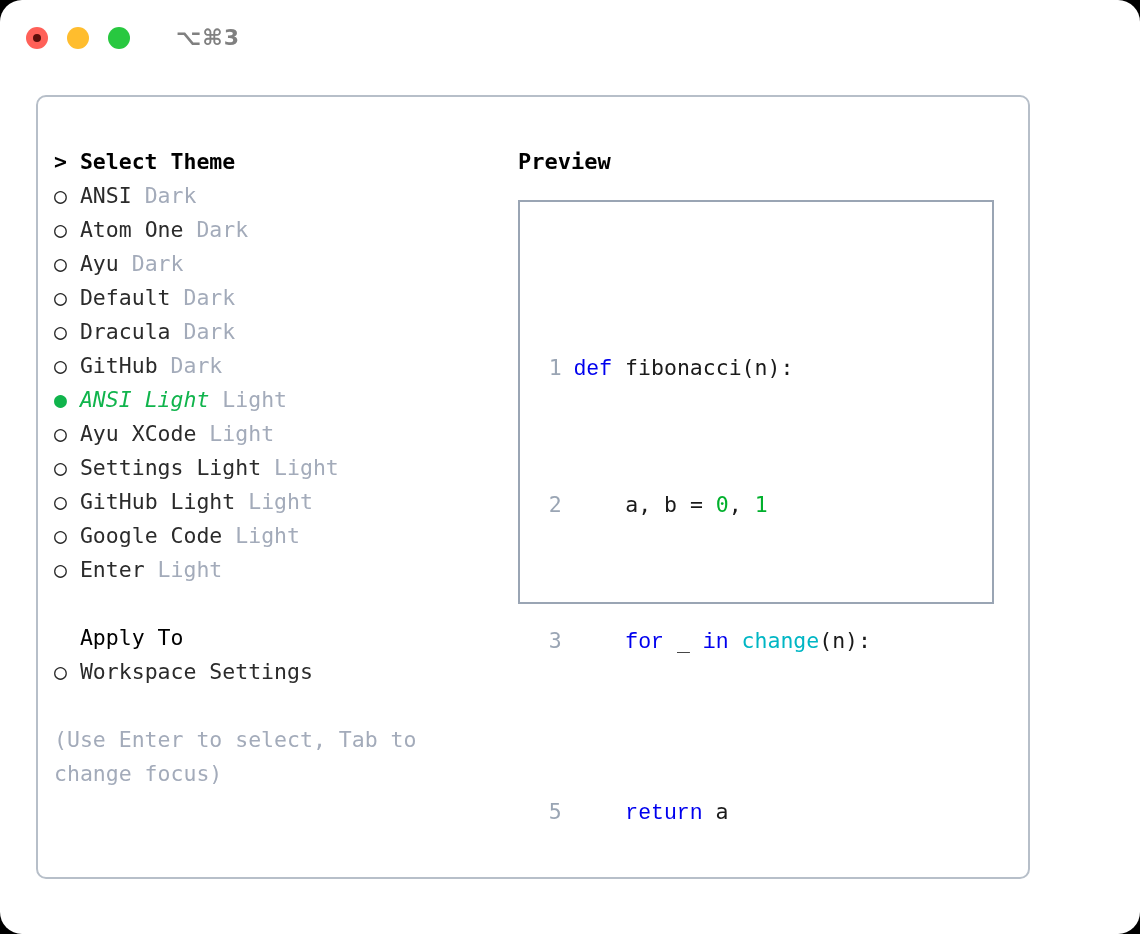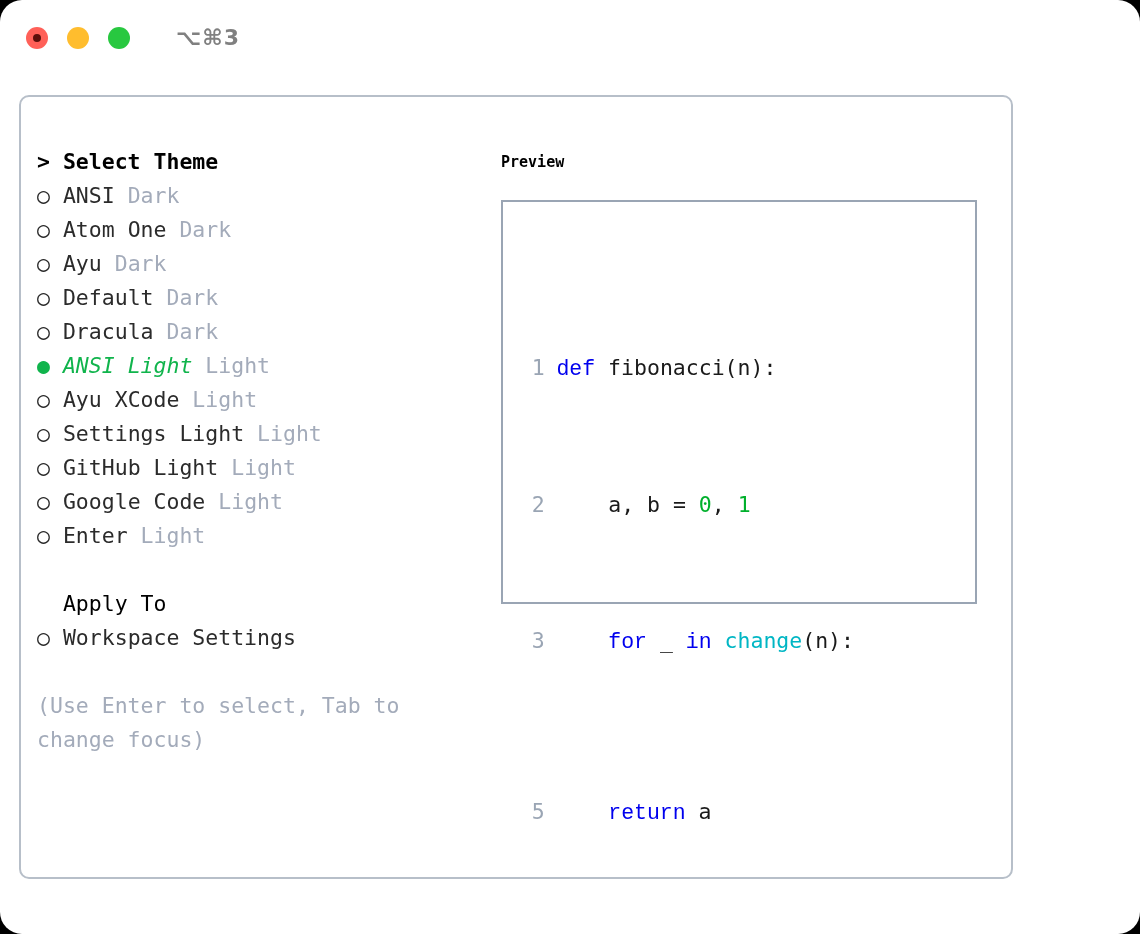--- a/index.html
+++ b/index.html
@@ -65,21 +65,21 @@
     font-size: 22px;
     font-weight: 700;
     color: #808080;
     letter-spacing: 1px;
     line-height: 1;
   }
 
   
   .frame {
     position: absolute;
-    left: 19px;
+    left: 36px;
     top: 95px;
     width: 994px;
     height: 784px;
     border: 2px solid #b7bfc9;
     border-radius: 10px;
     box-sizing: border-box;
     background: #ffffff;
   }
 
   
@@ -121,21 +121,21 @@
 
   
   .right-col {
     position: absolute;
     left: 480px;
     top: 48px;
     width: 495px;
   }
   .preview-title {
     font-family: "DejaVu Sans Mono", monospace;
-    font-size: 15px;
+    font-size: 22px;
     font-weight: 700;
     color: #000000;
     line-height: 34px;
   }
   .preview-box {
     margin-top: 21px;
     width: 476px;
     height: 404px;
     border: 2px solid #9aa5b4;
     box-sizing: border-box;
@@ -184,20 +184,21 @@
     <div class="left-col">
 
       <div class="mono header-row"><span>&gt; </span><span>Select Theme</span></div>
 
       <div>
         <div class="mono list-row"><span class="marker">○</span><span class="name"> <span>ANSI</span></span><span class="tag"> <span>Dark</span></span></div>
         <div class="mono list-row"><span class="marker">○</span><span class="name"> <span>Atom One</span></span><span class="tag"> <span>Dark</span></span></div>
         <div class="mono list-row"><span class="marker">○</span><span class="name"> <span>Ayu</span></span><span class="tag"> <span>Dark</span></span></div>
         <div class="mono list-row"><span class="marker">○</span><span class="name"> <span>Default</span></span><span class="tag"> <span>Dark</span></span></div>
         <div class="mono list-row"><span class="marker">○</span><span class="name"> <span>Dracula</span></span><span class="tag"> <span>Dark</span></span></div>
+        <div class="mono list-row"><span class="marker">○</span><span class="name"> <span>GitHub</span></span><span class="tag"> <span>Dark</span></span></div>
         <div class="mono list-row selected"><span class="marker">●</span><span class="name"> <span>ANSI Light</span></span><span class="tag"> <span>Light</span></span></div>
         <div class="mono list-row"><span class="marker">○</span><span class="name"> <span>Ayu XCode</span></span><span class="tag"> <span>Light</span></span></div>
         <div class="mono list-row"><span class="marker">○</span><span class="name"> <span>Settings Light</span></span><span class="tag"> <span>Light</span></span></div>
         <div class="mono list-row"><span class="marker">○</span><span class="name"> <span>GitHub Light</span></span><span class="tag"> <span>Light</span></span></div>
         <div class="mono list-row"><span class="marker">○</span><span class="name"> <span>Google Code</span></span><span class="tag"> <span>Light</span></span></div>
         <div class="mono list-row"><span class="marker">○</span><span class="name"> <span>Enter</span></span><span class="tag"> <span>Light</span></span></div>
       </div>
 
       <div class="mono" style="height:34px;"> </div>
 

